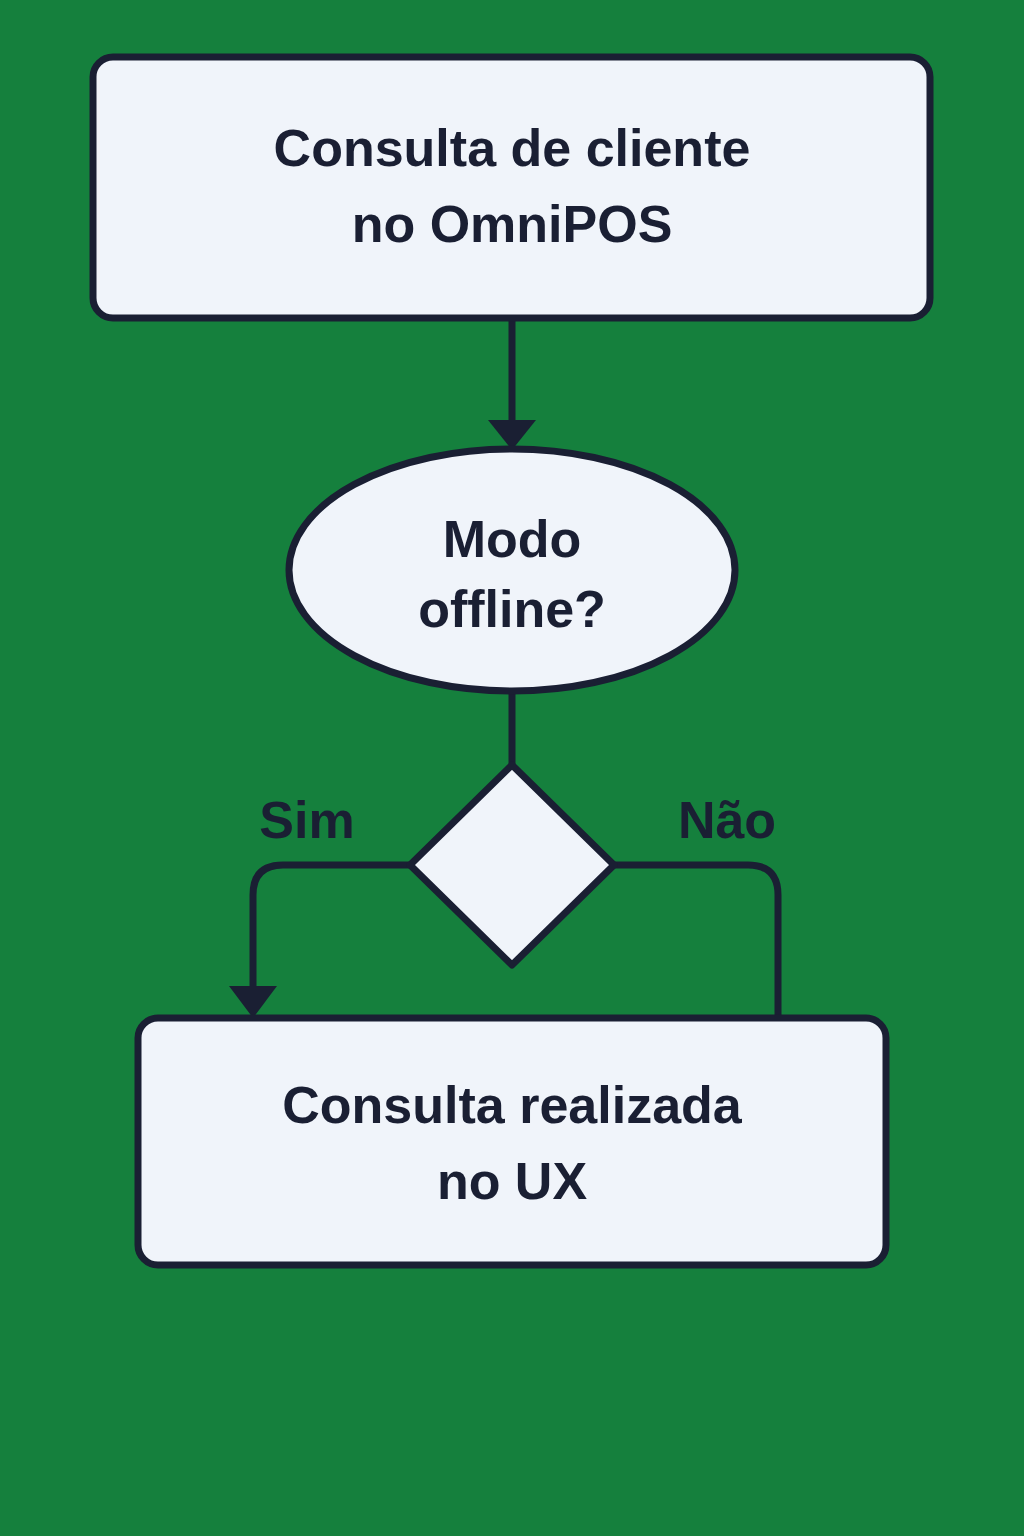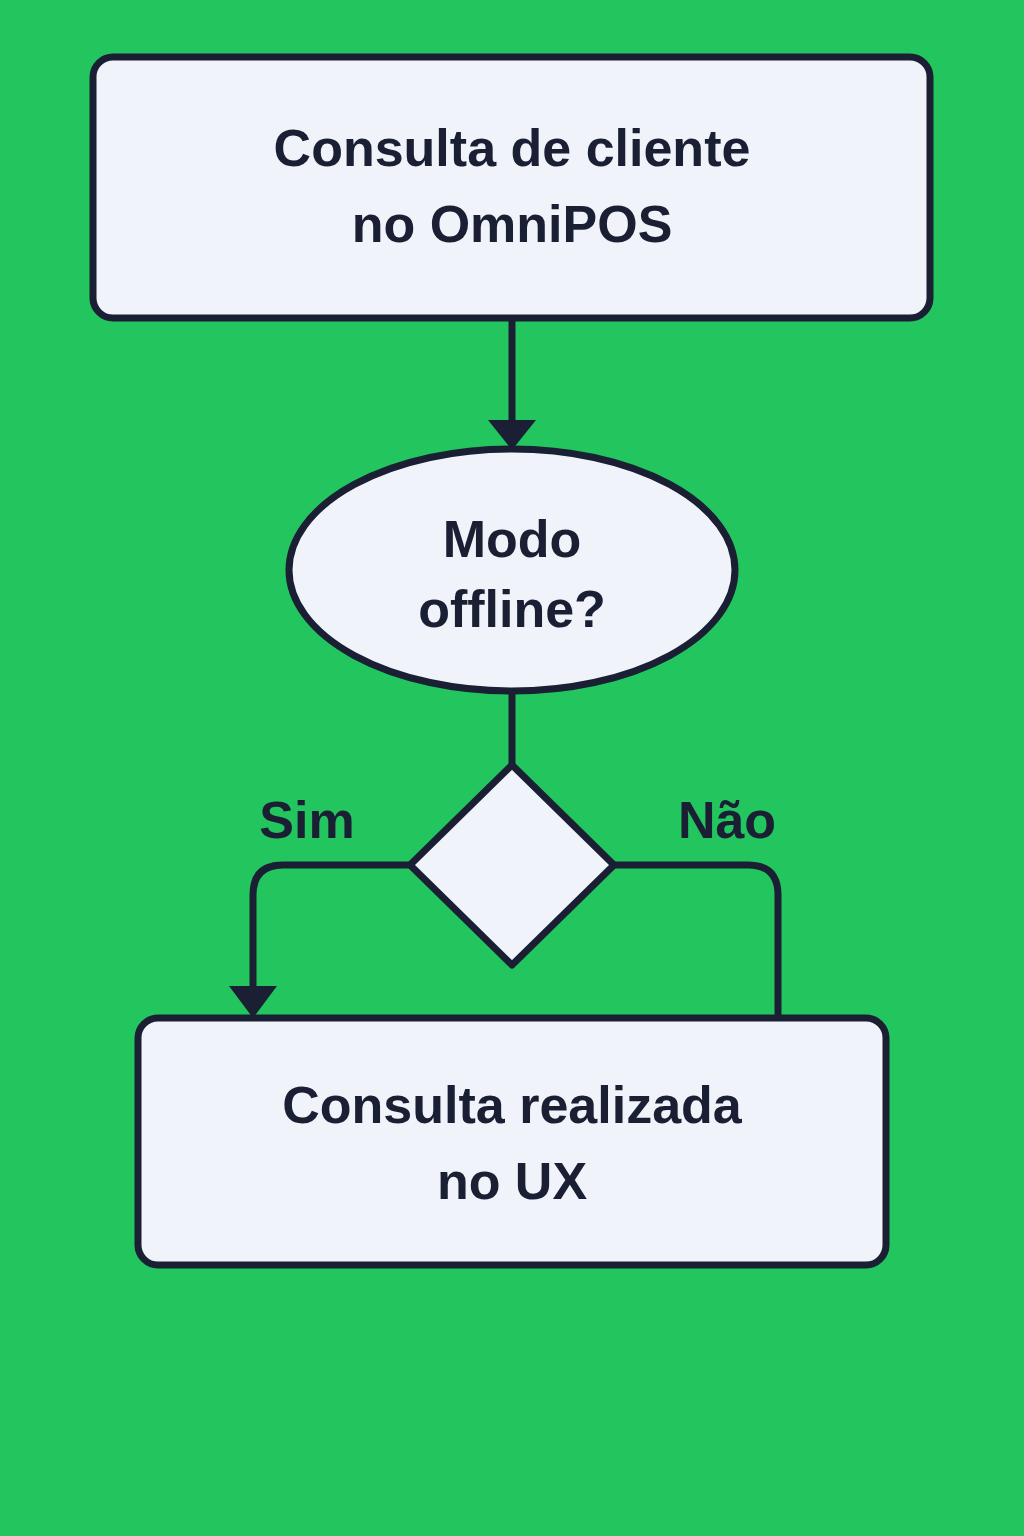--- a/index.html
+++ b/index.html
@@ -10,21 +10,21 @@
   body {
     width: 1024px;
     height: 1536px;
     font-family: "Liberation Sans", sans-serif;
     overflow: hidden;
   }
   #flow-canvas {
     position: relative;
     width: 1024px;
     height: 1536px;
-    background: #22c55e;
+    background: #15803d;
   }
   svg.flow-svg {
     position: absolute;
     top: 0;
     left: 0;
     width: 1024px;
     height: 1536px;
     display: block;
   }
   .node-label {

